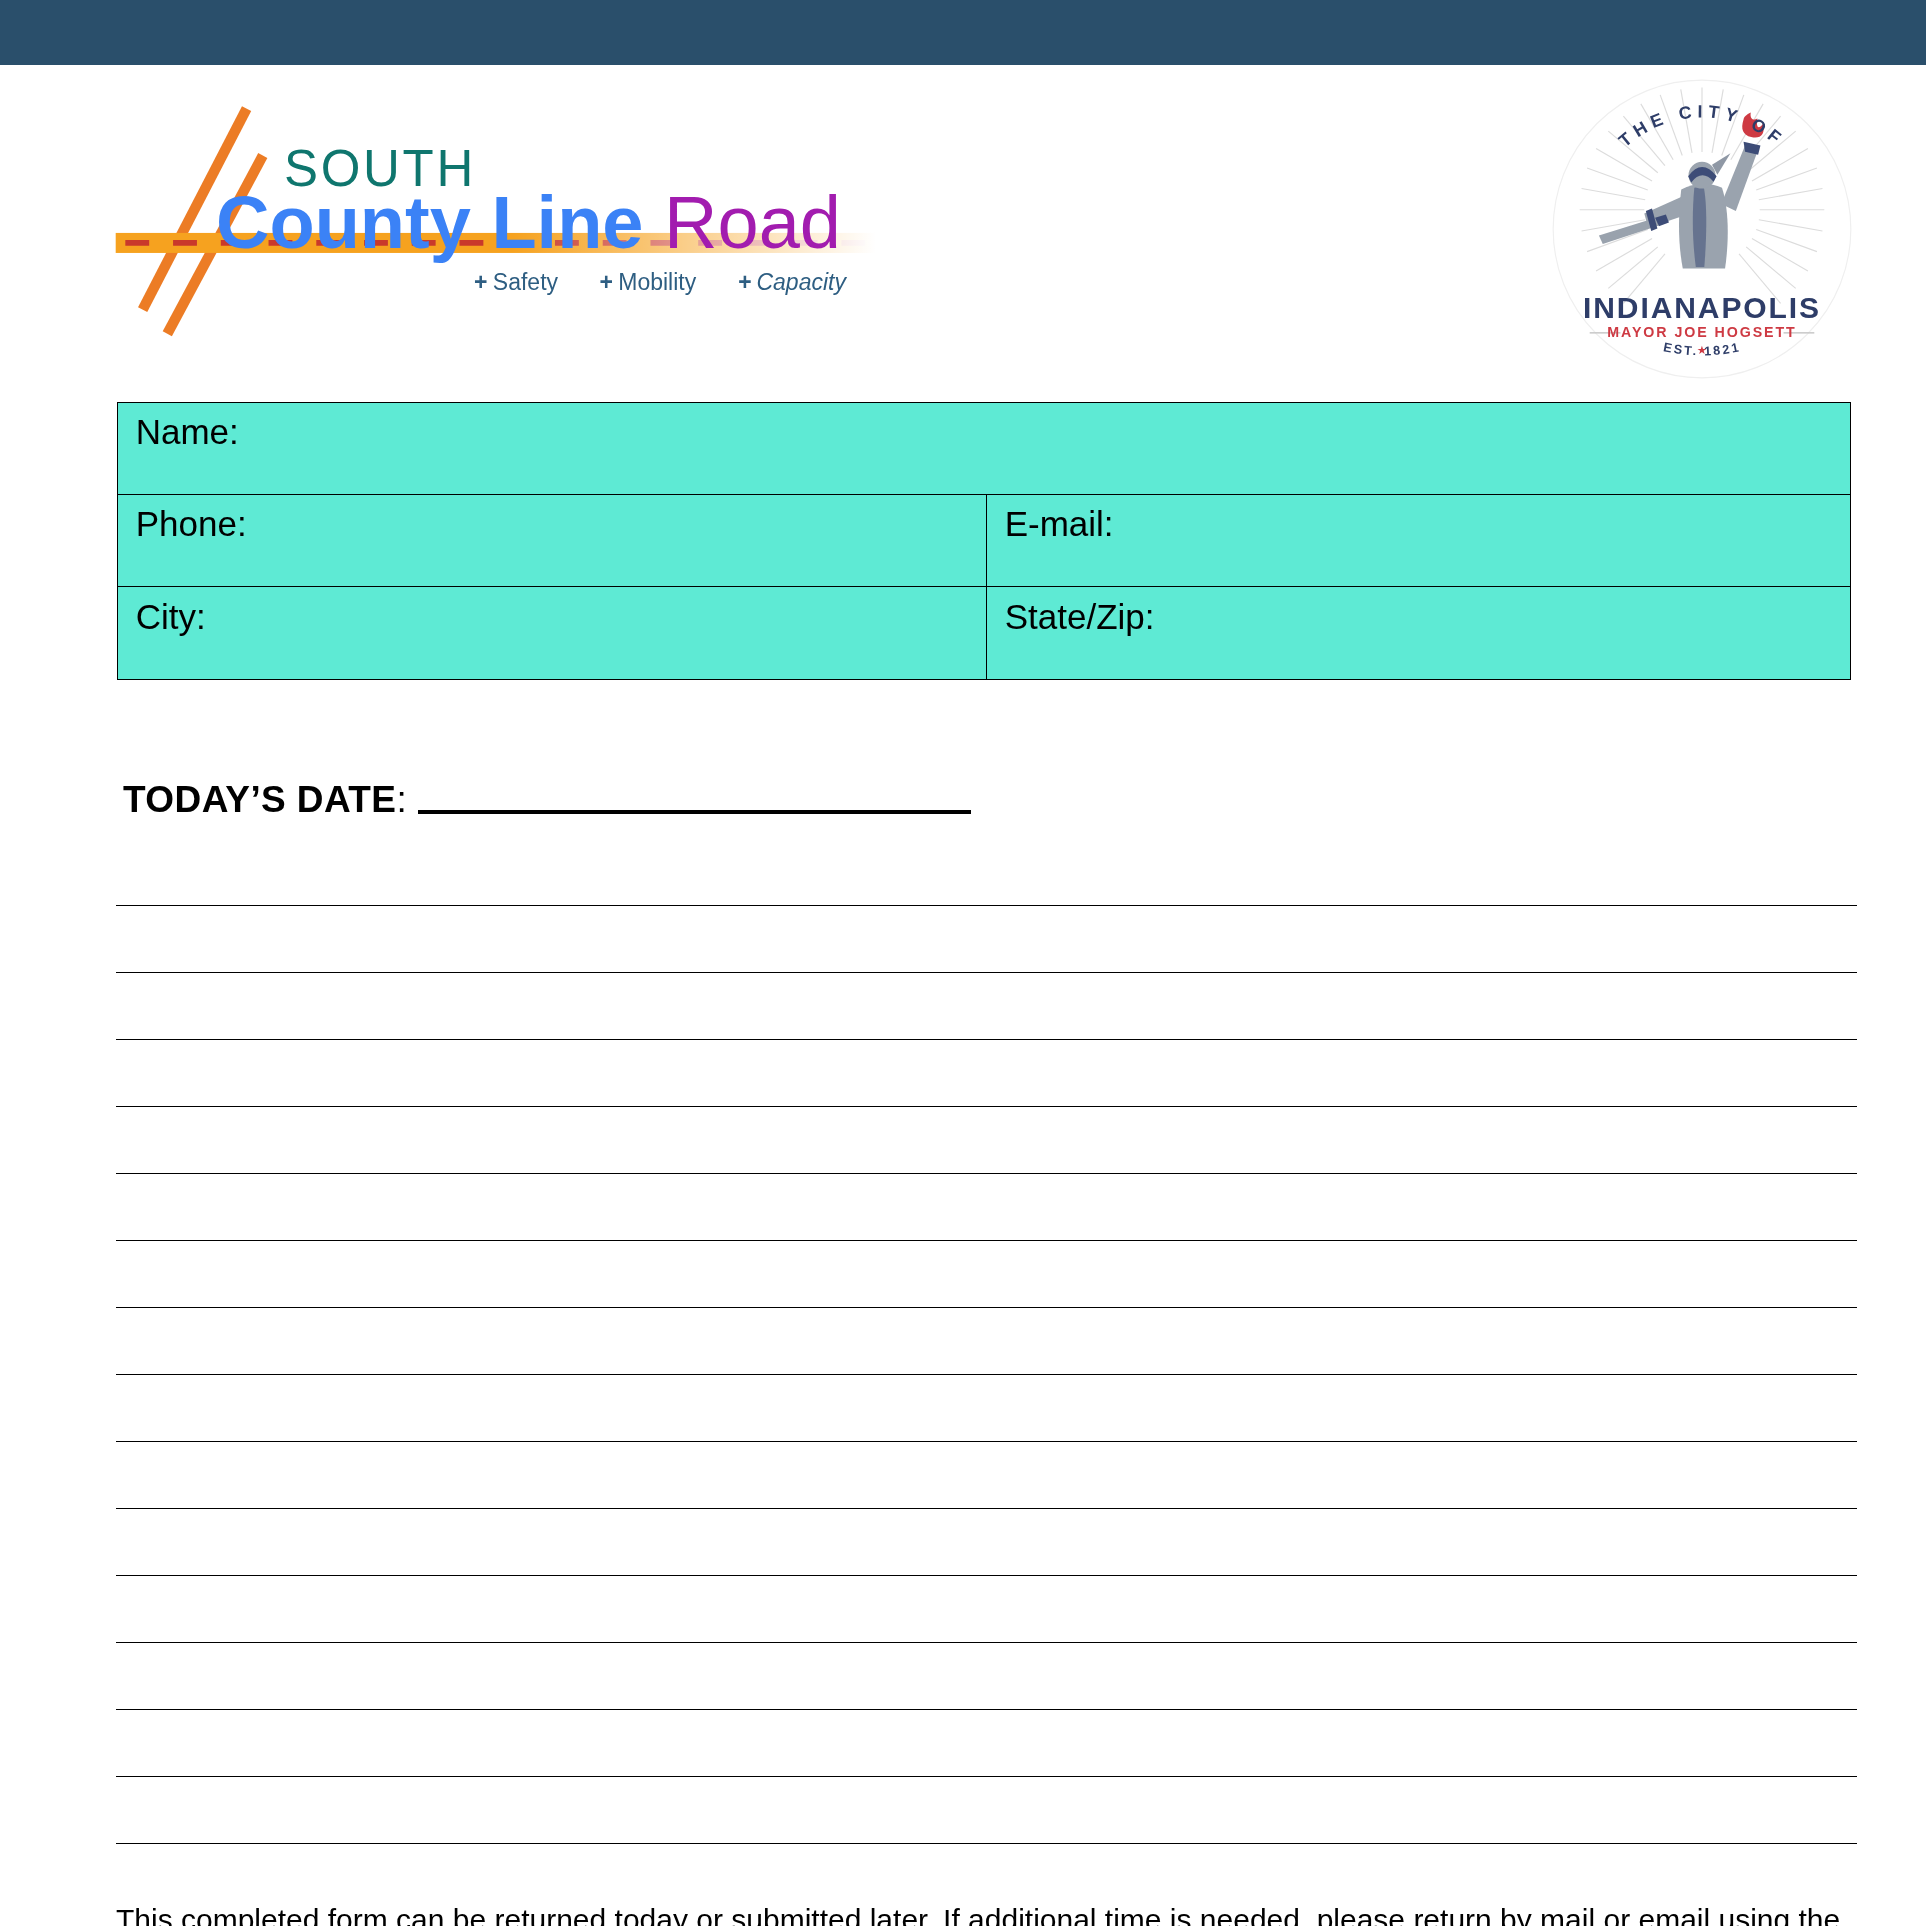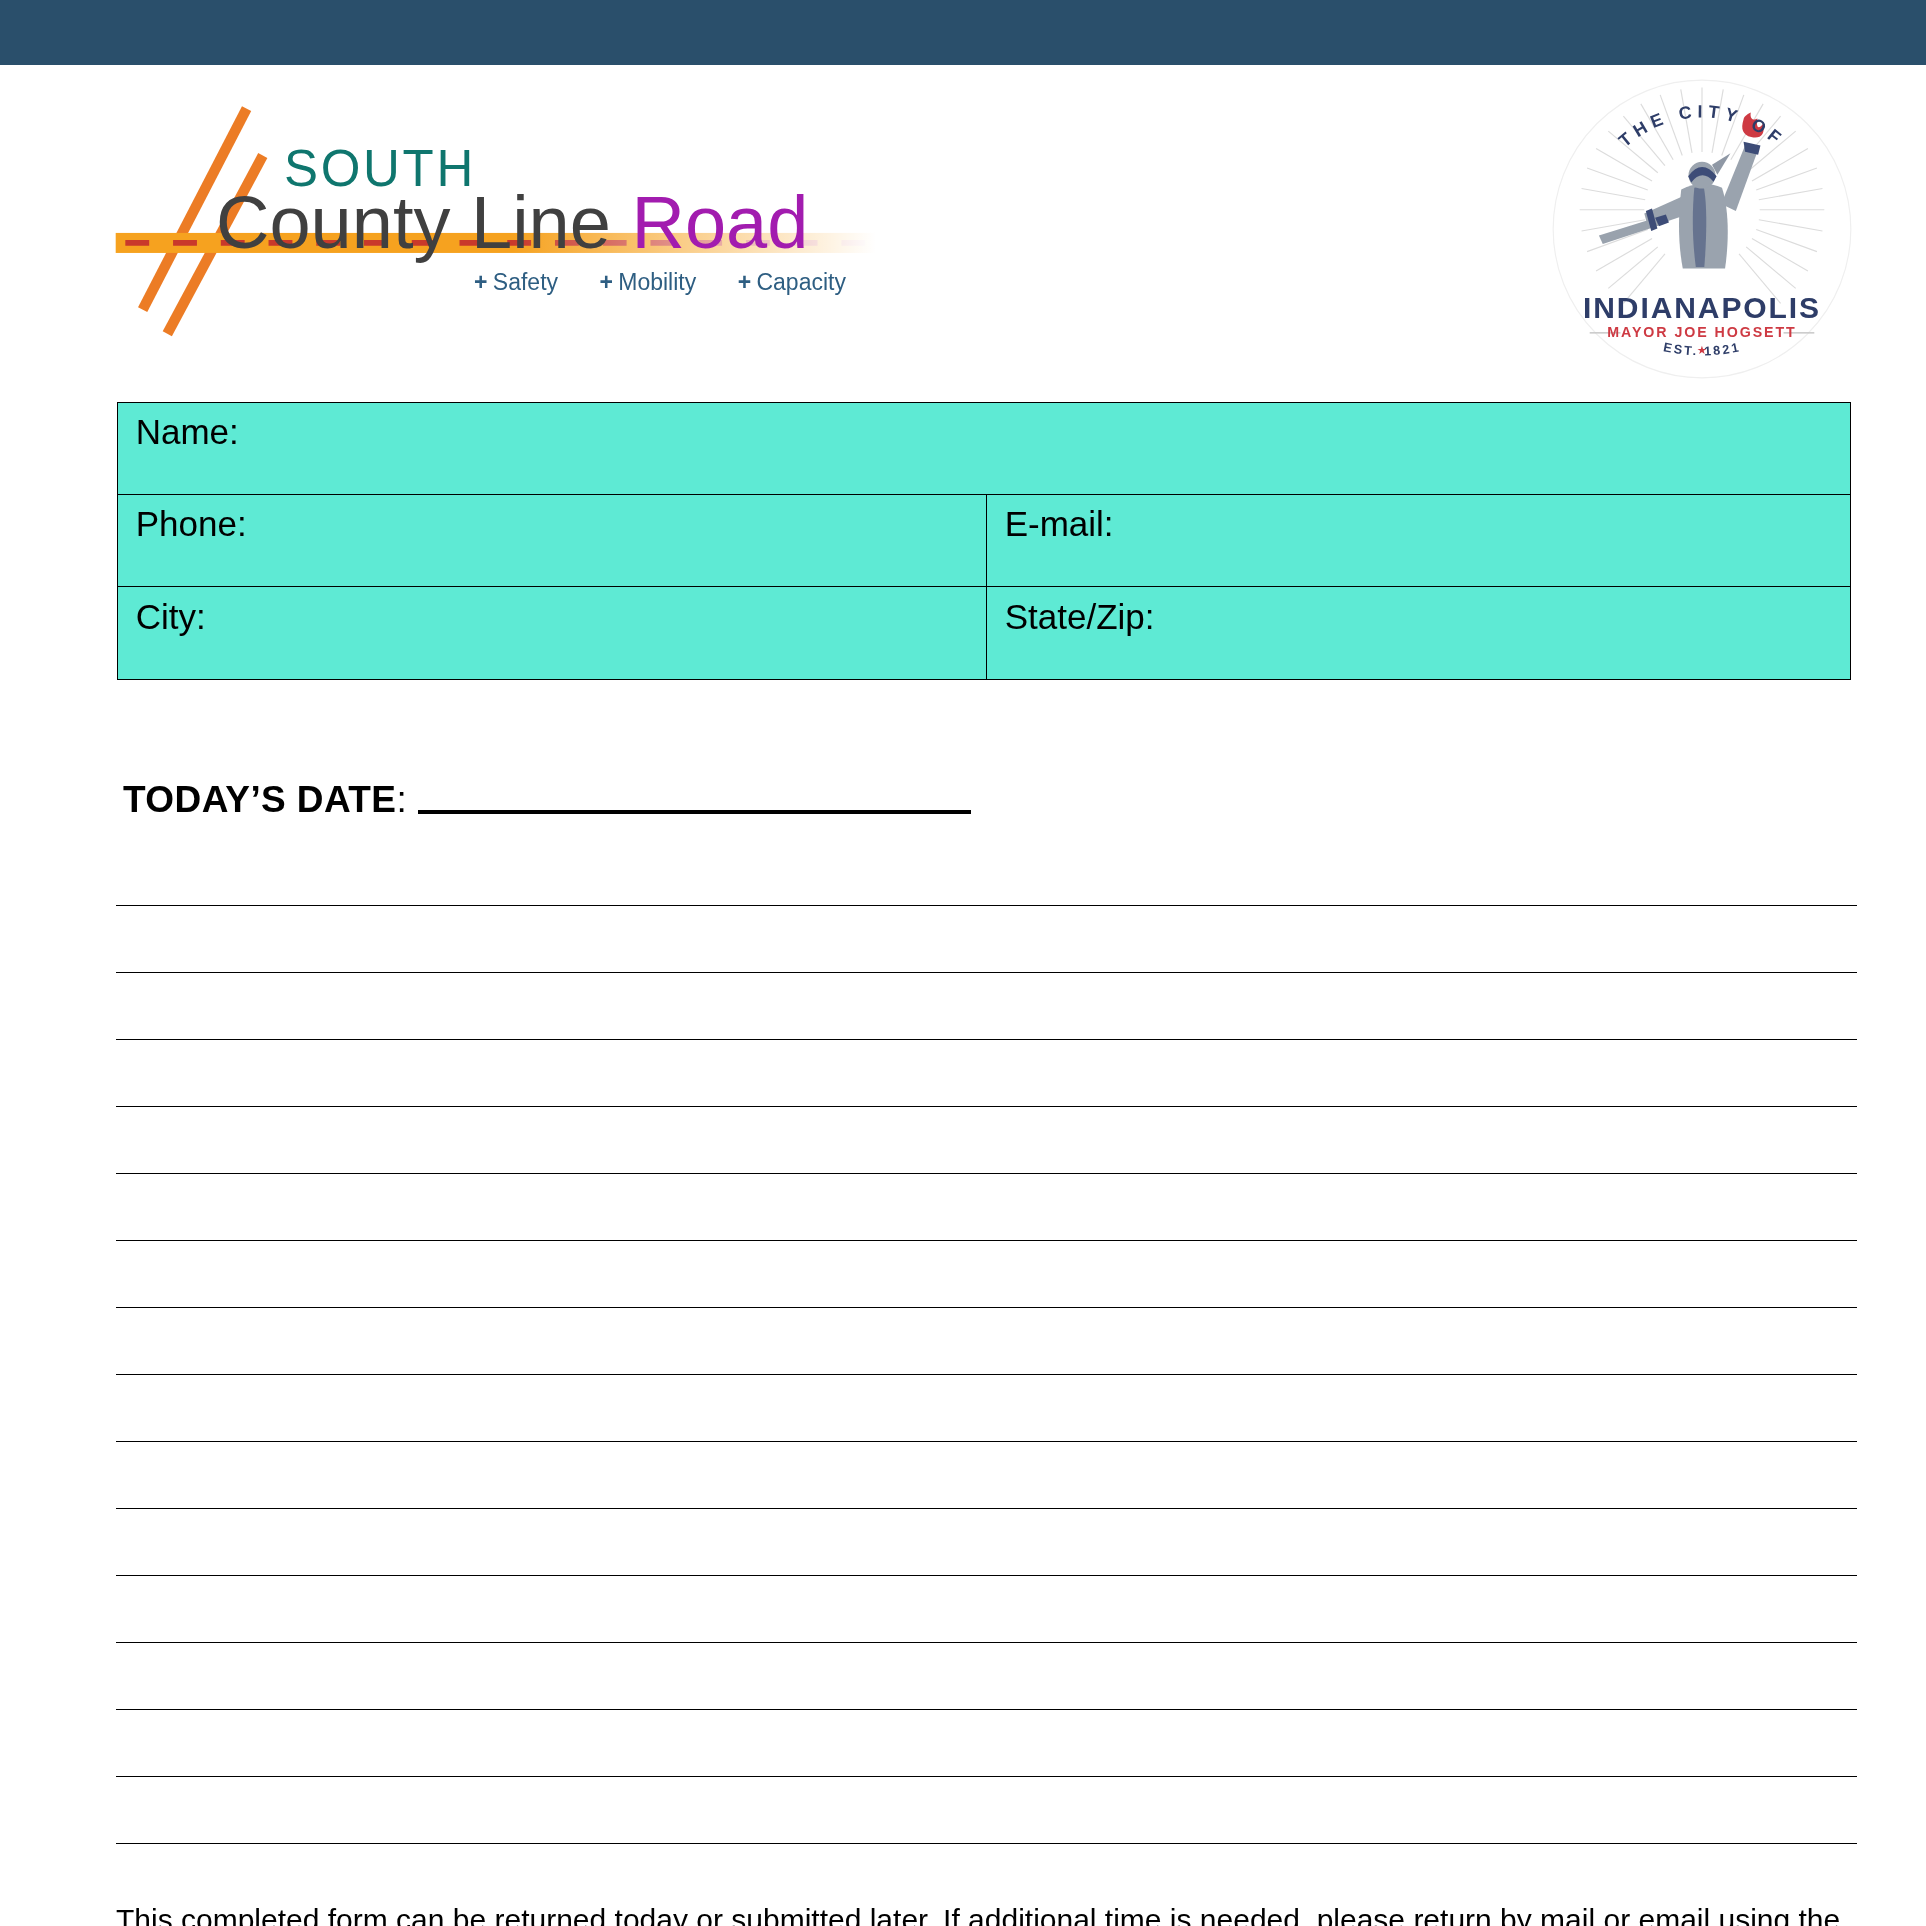--- a/index.html
+++ b/index.html
@@ -10,28 +10,28 @@
   .bar{position:absolute;left:0;width:1965px;background:#2A4F6B;}
   .bar.top{top:0;height:65px;}
 
   
   .logo-art{position:absolute;left:108px;top:96px;width:847px;height:347px;}
   .logo-south{
     position:absolute;left:284px;top:139px;font-size:51px;letter-spacing:2.7px;
     color:#0f766e;font-weight:400;white-space:nowrap;
   }
   .logo-main{position:absolute;left:216px;top:180px;font-size:74px;white-space:nowrap;}
-  .logo-main .bold{font-weight:400;color:#404040;}
+  .logo-main .bold{font-weight:700;color:#3b82f6;}
   .logo-main .light{font-weight:300;color:#a21caf;}
   .logo-tags{
     position:absolute;left:474px;top:269px;font-size:23px;color:#2E5E82;
     font-weight:500;white-space:nowrap;
   }
   .logo-tags .tag{margin-right:35px;}
-  .logo-tags .tag:last-child{margin-right:0;}
+  .logo-tags .tag:last-child{margin-right:0;font-style:italic;}
   .logo-tags .plus{font-weight:600;margin-right:5.4px;}
 
   
   .seal{position:absolute;left:1552px;top:79px;width:300px;height:300px;}
 
   
   table.contact-table{
     position:absolute;left:117px;top:402px;width:1734px;
     border-collapse:collapse;table-layout:fixed;
   }

